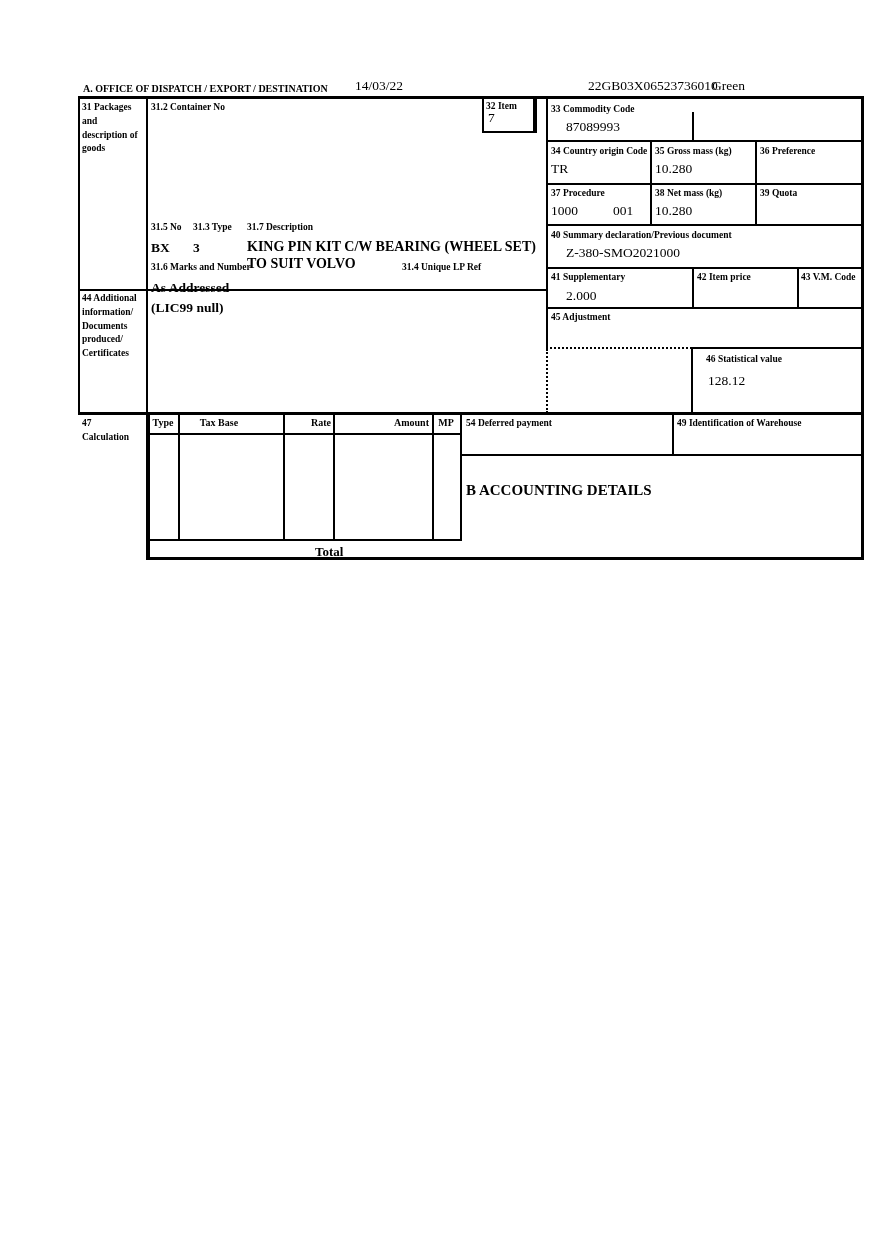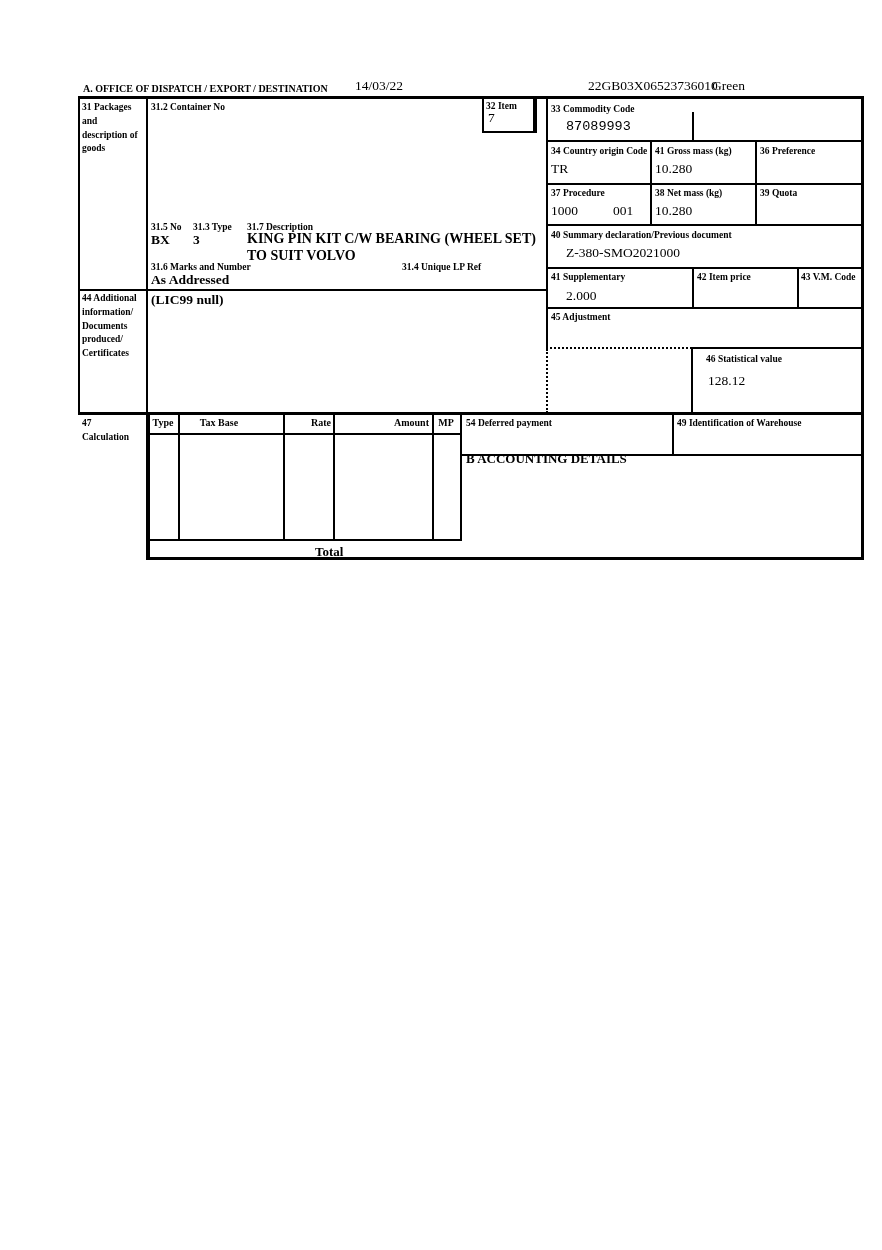--- a/index.html
+++ b/index.html
@@ -5,21 +5,21 @@
   html,body{margin:0;padding:0;background:#fff;}
   #page{position:relative;width:882px;height:1250px;background:#ffffff;
         font-family:"Liberation Serif","DejaVu Serif",serif;color:#000;overflow:hidden;}
   .hl{position:absolute;background:#000;height:2px;}
   .vl{position:absolute;background:#000;width:2px;}
   .doth{position:absolute;border-top:2px dotted #000;height:0;}
   .dotv{position:absolute;border-left:2px dotted #000;width:0;}
   .lbl{position:absolute;font-size:9.5px;font-weight:bold;line-height:13.5px;white-space:nowrap;}
   .lblwrap{position:absolute;font-size:9.5px;font-weight:bold;line-height:13.8px;white-space:normal;}
   .val{position:absolute;font-size:13.5px;font-weight:normal;line-height:16px;white-space:nowrap;}
-  .valb{position:absolute;font-size:13.5px;font-weight:bold;line-height:17px;}
+  .valb{position:absolute;font-size:13.5px;font-weight:bold;line-height:17px;margin-top:8px;}
   .hdrtxt{position:absolute;font-size:13.5px;white-space:nowrap;}
   .th{position:absolute;font-size:10px;font-weight:bold;top:417px;height:15px;}
 </style>
 </head>
 <body>
 
 <div id="page">
 
   <span class="lbl" style="left:83px;top:82px;font-size:10px;">A.  OFFICE OF DISPATCH / EXPORT / DESTINATION</span>
   <span class="hdrtxt" style="left:355px;top:78px;">14/03/22</span>
@@ -74,25 +74,25 @@
   <span class="lbl" style="left:193px;top:221px;">31.3 Type</span>
   <span class="lbl" style="left:247px;top:221px;">31.7 Description</span>
   <span class="valb" style="left:151px;top:231px;">BX</span>
   <span class="valb" style="left:193px;top:231px;">3</span>
   <div class="valb" style="left:247px;top:230px;width:300px;font-size:14px;">KING PIN KIT C/W BEARING (WHEEL SET) TO SUIT VOLVO</div>
   <span class="lbl" style="left:151px;top:261px;">31.6 Marks and Number</span>
   <span class="lbl" style="left:402px;top:261px;">31.4 Unique LP Ref</span>
   <span class="valb" style="left:151px;top:271px;">As Addressed</span>
 
   <span class="lbl" style="left:551px;top:103px;">33 Commodity Code</span>
-  <span class="val" style="left:566px;top:119px;font-family:Liberation Mono, monospace;">87089993</span>
+  <span class="val" style="left:566px;top:119px;">87089993</span>
 
   <span class="lbl" style="left:551px;top:145px;">34 Country origin Code</span>
   <span class="val" style="left:551px;top:161px;">TR</span>
-  <span class="lbl" style="left:655px;top:145px;">41 Gross mass (kg)</span>
+  <span class="lbl" style="left:655px;top:145px;">35 Gross mass (kg)</span>
   <span class="val" style="left:655px;top:161px;">10.280</span>
   <span class="lbl" style="left:760px;top:145px;">36 Preference</span>
 
   <span class="lbl" style="left:551px;top:187px;">37 Procedure</span>
   <span class="val" style="left:551px;top:203px;">1000</span>
   <span class="val" style="left:613px;top:203px;">001</span>
   <span class="lbl" style="left:655px;top:187px;">38 Net mass (kg)</span>
   <span class="val" style="left:655px;top:203px;">10.280</span>
   <span class="lbl" style="left:760px;top:187px;">39 Quota</span>
 
@@ -115,15 +115,15 @@
   <div class="lblwrap" style="left:82px;top:417px;width:56px;">47 Calculation</div>
   <div class="th" style="left:148px;width:30px;text-align:center;">Type</div>
   <div class="th" style="left:178px;width:82px;text-align:center;">Tax Base</div>
   <div class="th" style="left:283px;width:48px;text-align:right;">Rate</div>
   <div class="th" style="left:333px;width:96px;text-align:right;">Amount</div>
   <div class="th" style="left:432px;width:28px;text-align:center;">MP</div>
   <span class="lbl" style="left:315px;top:545px;font-size:13px;">Total</span>
 
   <span class="lbl" style="left:466px;top:417px;">54 Deferred payment</span>
   <span class="lbl" style="left:677px;top:417px;">49 Identification of Warehouse</span>
-  <span class="lbl" style="left:466px;top:452px;font-size:13px;">B ACCOUNTING DETAILS</span>
+  <span class="lbl" style="left:466px;top:484px;font-size:15px;">B ACCOUNTING DETAILS</span>
 
 </div>
 
 </body></html>

